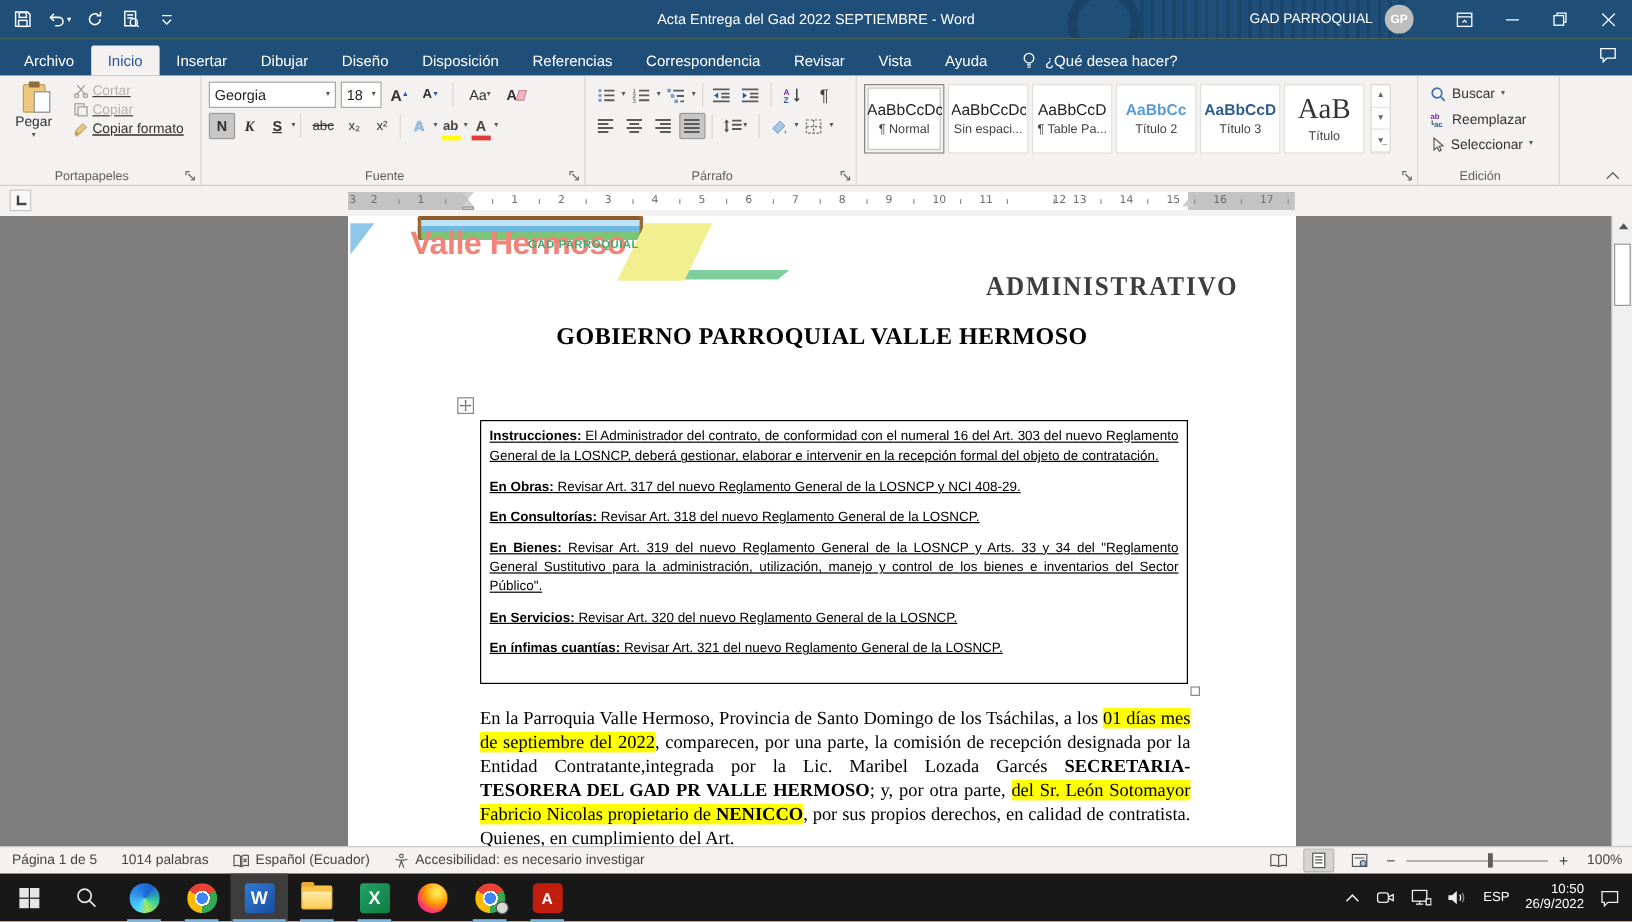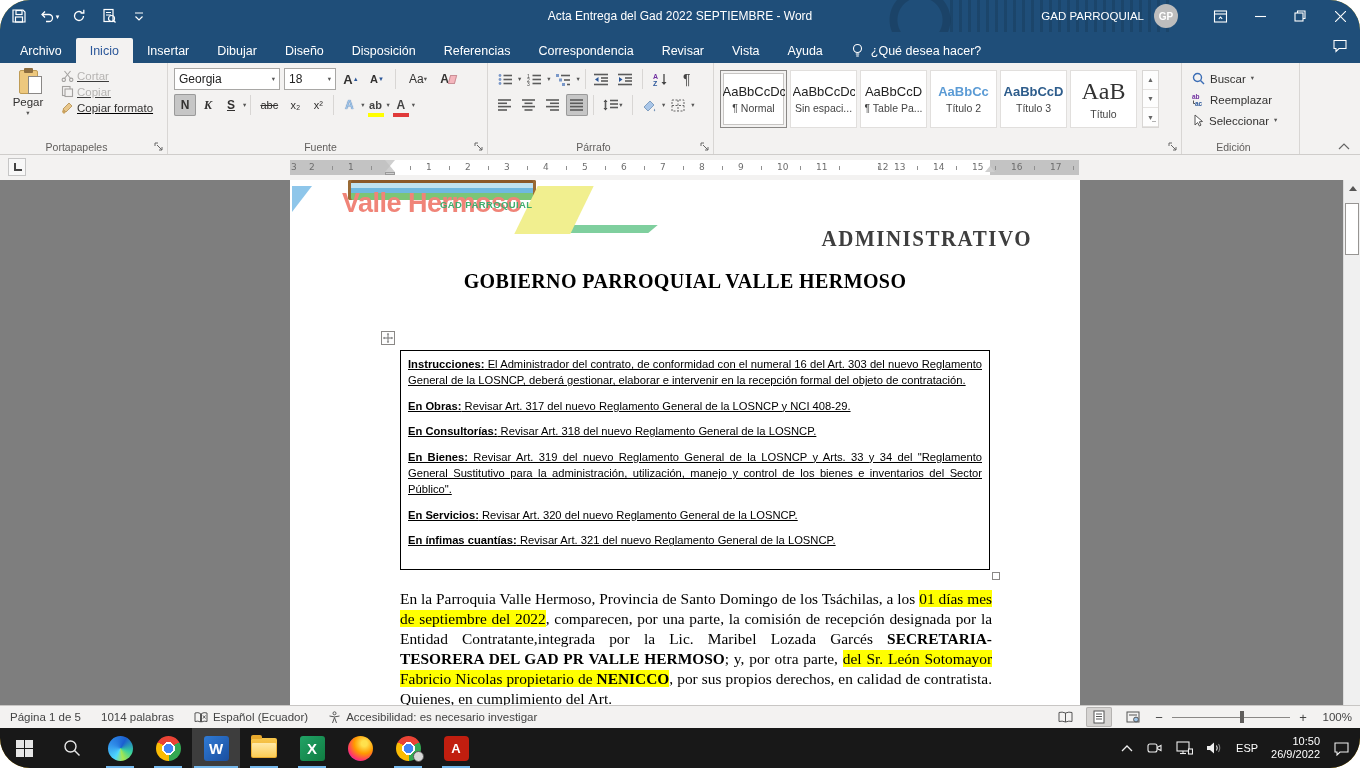--- a/index.html
+++ b/index.html
@@ -1,18 +1,18 @@
 <!DOCTYPE html>
 <html><head>
 <meta charset="utf-8">
 <style>
   * { box-sizing: border-box; margin:0; padding:0; }
   html,body { width:1360px; height:768px; overflow:hidden; }
   body { font-family:"Liberation Sans", sans-serif; }
-  .screen { position:relative; width:1360px; height:768px; background:#eab308; overflow:hidden;border-radius:30px; }
+  .screen { position:relative; width:1360px; height:768px; background:#eab308; overflow:hidden; }
 
   
   .titlebar { position:absolute; left:0; top:0; width:1360px; height:32px; background:#1f4e79; overflow:hidden; }
   .tb-deco { position:absolute; left:860px; top:-20px; width:400px; height:70px; pointer-events:none;
     background:
       radial-gradient(circle at 60px 40px, transparent 22px, rgba(0,0,0,.14) 23px, rgba(0,0,0,.14) 30px, transparent 31px),
       radial-gradient(circle at 320px 30px, transparent 26px, rgba(255,255,255,.06) 27px, rgba(255,255,255,.06) 36px, transparent 37px),
       repeating-linear-gradient(90deg, rgba(0,0,0,.12) 0 3px, transparent 3px 9px);
     background-size: 140px 70px, 160px 70px, 220px 70px;
     background-position: 0 0, 230px 0, 90px 0; background-repeat:no-repeat; }
@@ -318,21 +318,21 @@
         </svg>
       </div>
     </div>
 
     <div class="rgroup" style="width:320px">
       <div class="row" style="gap:4px">
         <div class="combo" style="width:106px">
           <span>Georgia</span>
             <span class="fcaret">▾</span>
         </div>
-        <div class="combo" style="width:52px">
+        <div class="combo" style="width:34px">
           <span>18</span>
             <span class="fcaret">▾</span>
         </div>
         <div class="tbtn">
             <b style="font-size:13px">A</b>
             <span style="font-size:6px;color:#2b579a">▲</span>
           </div>
         <div class="tbtn">
             <b style="font-size:11px">A</b>
             <span style="font-size:6px;color:#2b579a">▼</span>

